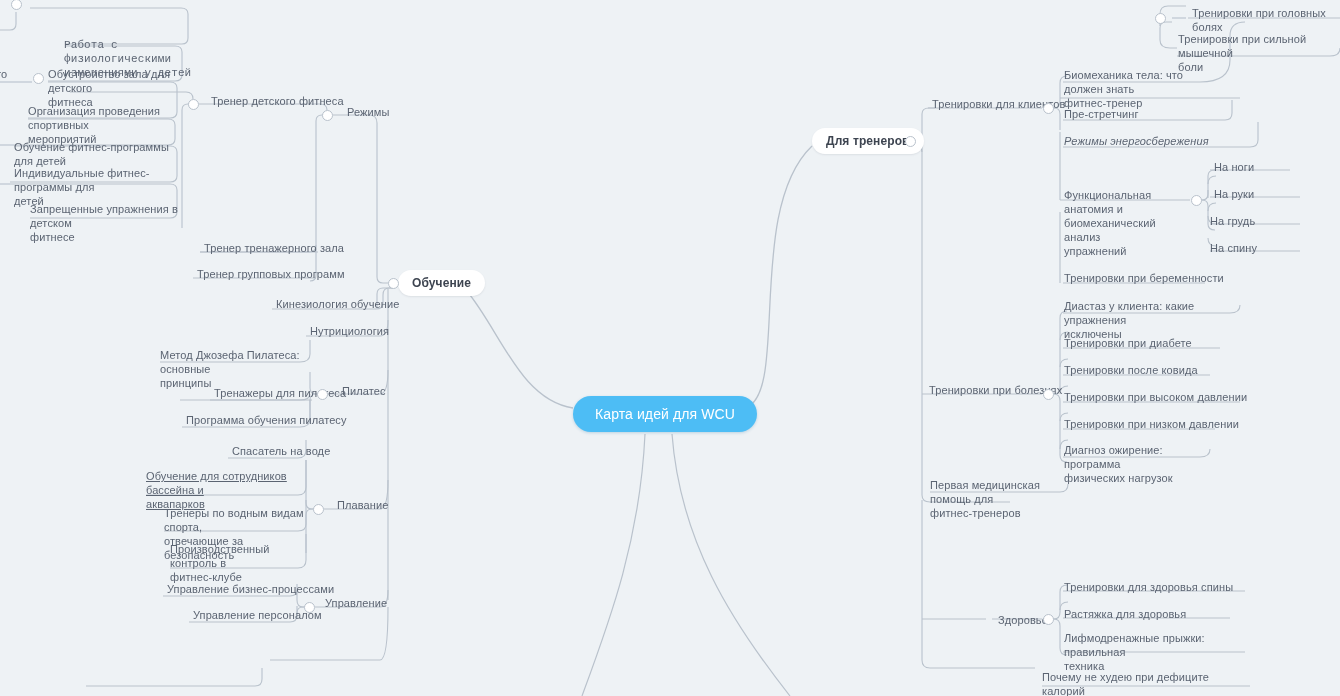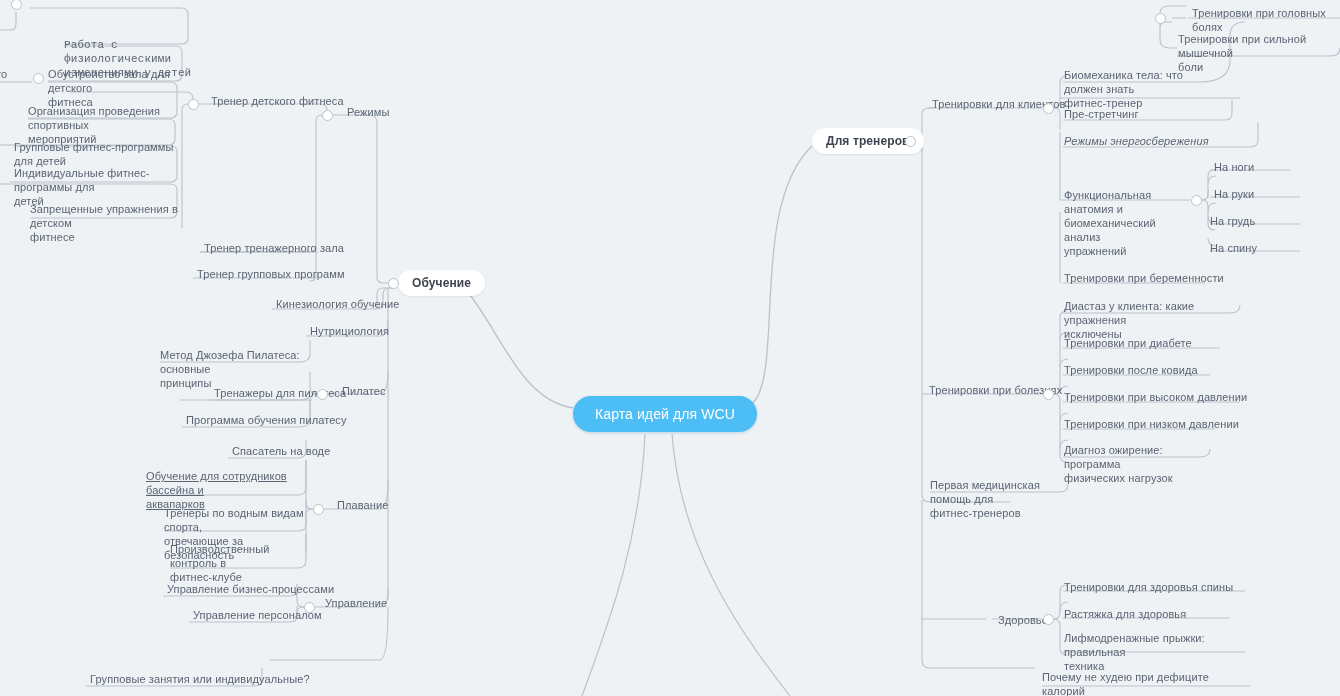--- a/index.html
+++ b/index.html
@@ -222,21 +222,21 @@
   <div class="node pill" style="left:812px; top:128px;">Для тренеров</div>
 
   <div class="node branch" style="left:343px; top:103px;">Режимы</div>
   <div class="node branch" style="left:207px; top:92px;">Тренер детского фитнеса</div>
   <div class="node leaf" style="left:60px; top:36px; width:140px;font-family:Liberation Mono, monospace;">Работа с физиологическими
 изменениями у детей</div>
   <div class="node leaf" style="left:24px; top:102px; width:162px;">Организация проведения спортивных
 мероприятий</div>
   <div class="node leaf" style="left:44px; top:65px; width:148px;">Обустройство зала для детского
 фитнеса</div>
-  <div class="node leaf" style="left:10px; top:138px; width:182px;">Групповые фитнес-программы для детей</div>
+  <div class="node leaf" style="left:10px; top:138px; width:182px;">Обучение фитнес-программы для детей</div>
   <div class="node leaf" style="left:26px; top:200px; width:160px;">Запрещенные упражнения в детском
 фитнесе</div>
   <div class="node leaf" style="left:10px; top:164px; width:180px;">Индивидуальные фитнес-программы для
 детей</div>
   <div class="node leaf" style="left:-18px; top:65px; width:46px;">кого</div>
   <div class="node leaf" style="left:200px; top:239px;">Тренер тренажерного зала</div>
   <div class="node leaf" style="left:193px; top:265px;">Тренер групповых программ</div>
   <div class="node leaf" style="left:272px; top:295px;">Кинезиология обучение</div>
   <div class="node leaf" style="left:306px; top:322px;">Нутрициология</div>
   <div class="node branch" style="left:338px; top:382px;">Пилатес</div>
@@ -248,21 +248,20 @@
   <div class="node leaf" style="left:228px; top:442px;">Спасатель на воде</div>
   <div class="node leaf" style="left:142px; top:467px; width:164px;text-decoration:underline;">Обучение для сотрудников бассейна и
 аквапарков</div>
   <div class="node leaf" style="left:160px; top:504px; width:148px;">Тренеры по водным видам спорта,
 отвечающие за безопасность</div>
   <div class="node leaf" style="left:166px; top:540px; width:142px;">Производственный контроль в
 фитнес-клубе</div>
   <div class="node branch" style="left:321px; top:594px;">Управление</div>
   <div class="node leaf" style="left:163px; top:580px;">Управление бизнес-процессами</div>
   <div class="node leaf" style="left:189px; top:606px;">Управление персоналом</div>
-  <div class="node leaf" style="left:86px; top:670px;">Групповые занятия или индивидуальные?</div>
 
   <div class="node branch" style="left:928px; top:95px;">Тренировки для клиентов</div>
   <div class="node leaf" style="left:1060px; top:66px; width:160px;">Биомеханика тела: что должен знать
 фитнес-тренер</div>
   <div class="node leaf" style="left:1060px; top:105px;">Пре-стретчинг</div>
   <div class="node leaf" style="left:1060px; top:132px;font-style:italic;">Режимы энергосбережения</div>
   <div class="node leaf" style="left:1188px; top:4px;">Тренировки при головных болях</div>
   <div class="node leaf" style="left:1174px; top:30px; width:164px;">Тренировки при сильной мышечной
 боли</div>
   <div class="node leaf" style="left:1060px; top:186px; width:128px;">Функциональная анатомия и

